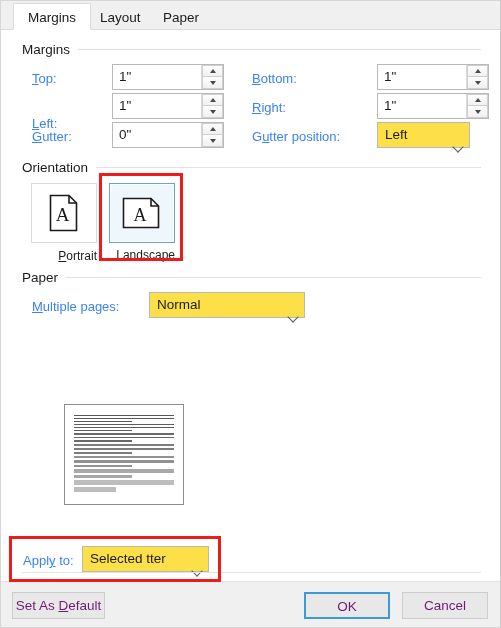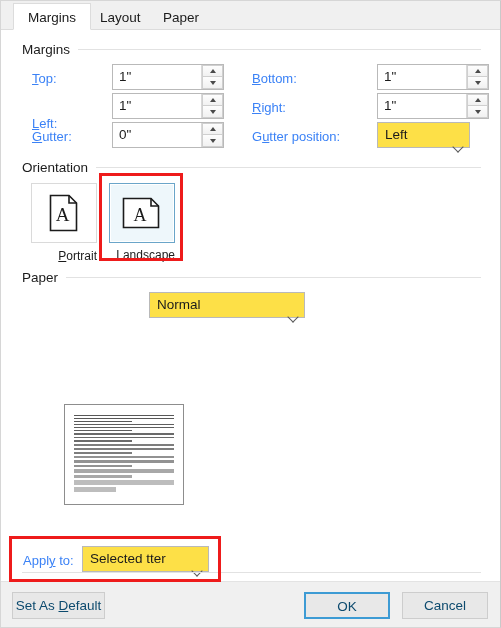--- a/index.html
+++ b/index.html
@@ -216,21 +216,21 @@
     width: 501px; height: 48px;
     background: #f0f0f0;
     border-top: 1px solid #e3e3e3;
   }
   .btn {
     position: absolute;
     height: 27px;
     background: #e8e8e8;
     border: 1px solid #cdcdcd;
     font-size: 13.5px;
-    color: #0c4a6e;
+    color: #701a75;
     line-height: 25px;
     text-align: center;
     white-space: nowrap;
     cursor: default;
   }
   .btn.default {
     background: #e8e8e8;
     border: 2px solid #3d9bd4;
   }
   .hr-above-footer {
@@ -337,20 +337,21 @@
       </svg>
     </div>
     <div class="orient-caption" style="left:108px; top:218px;">Land<span class="acc">s</span>cape</div>
 
     <div class="annot" style="left:98px; top:143px; width:84px; height:88px;"></div>
 
     <div class="group-head" style="top:240px;">
       <span>Paper</span>
       <span class="rule"></span>
     </div>
+    <div class="fieldlabel" style="left:31px; top:269px;"><span class="acc">M</span>ultiple pages:</div>
     <div class="combo" style="left:148px; top:262px; width:156px;">
       <div class="val">Normal</div>
       <div class="arrow"></div>
     </div>
 
     <div class="preview-page" style="left:63px; top:374px; width:120px; height:101px;">
       <div class="preview-inner" id="pvlines">
           <div class="pv-line" style="height: 1px; background: rgb(88, 88, 88); width: 100%;"></div>
           <div class="pv-line" style="height: 1px; background: rgb(88, 88, 88); width: 100%;"></div>
           <div class="pv-line" style="height: 1px; background: rgb(88, 88, 88); width: 58%;"></div>

